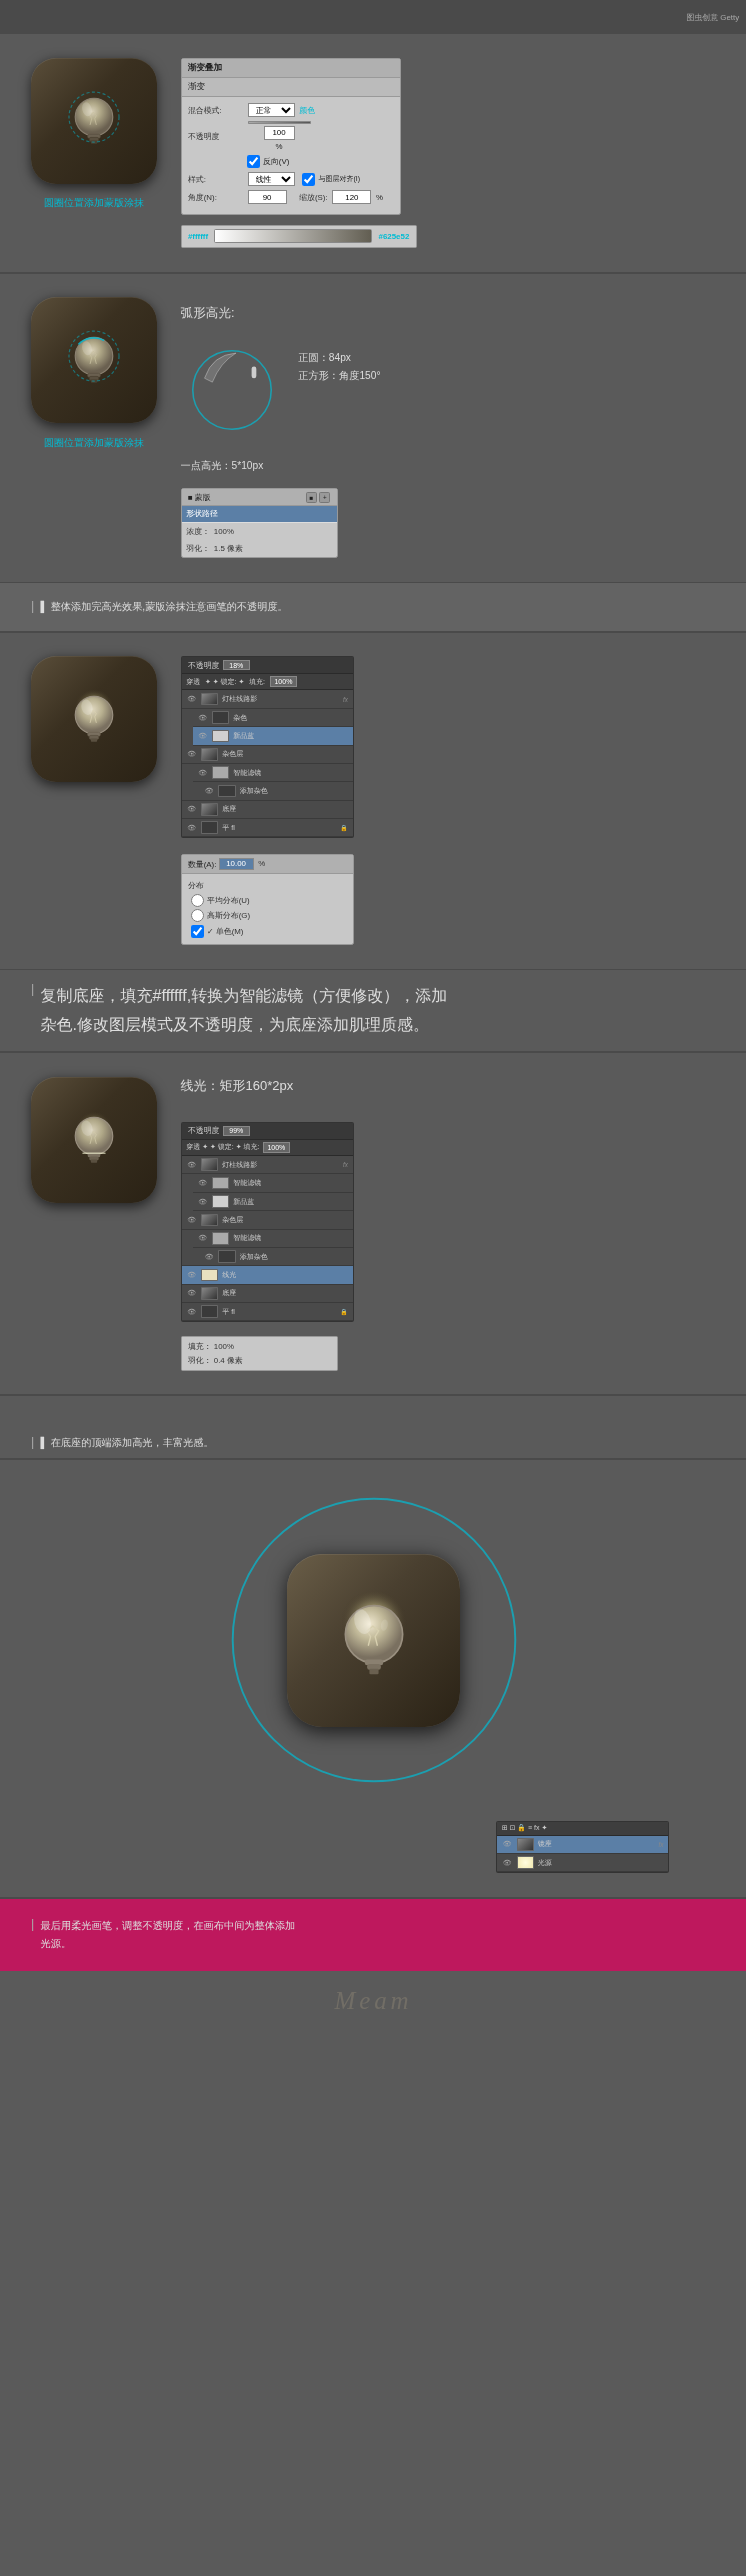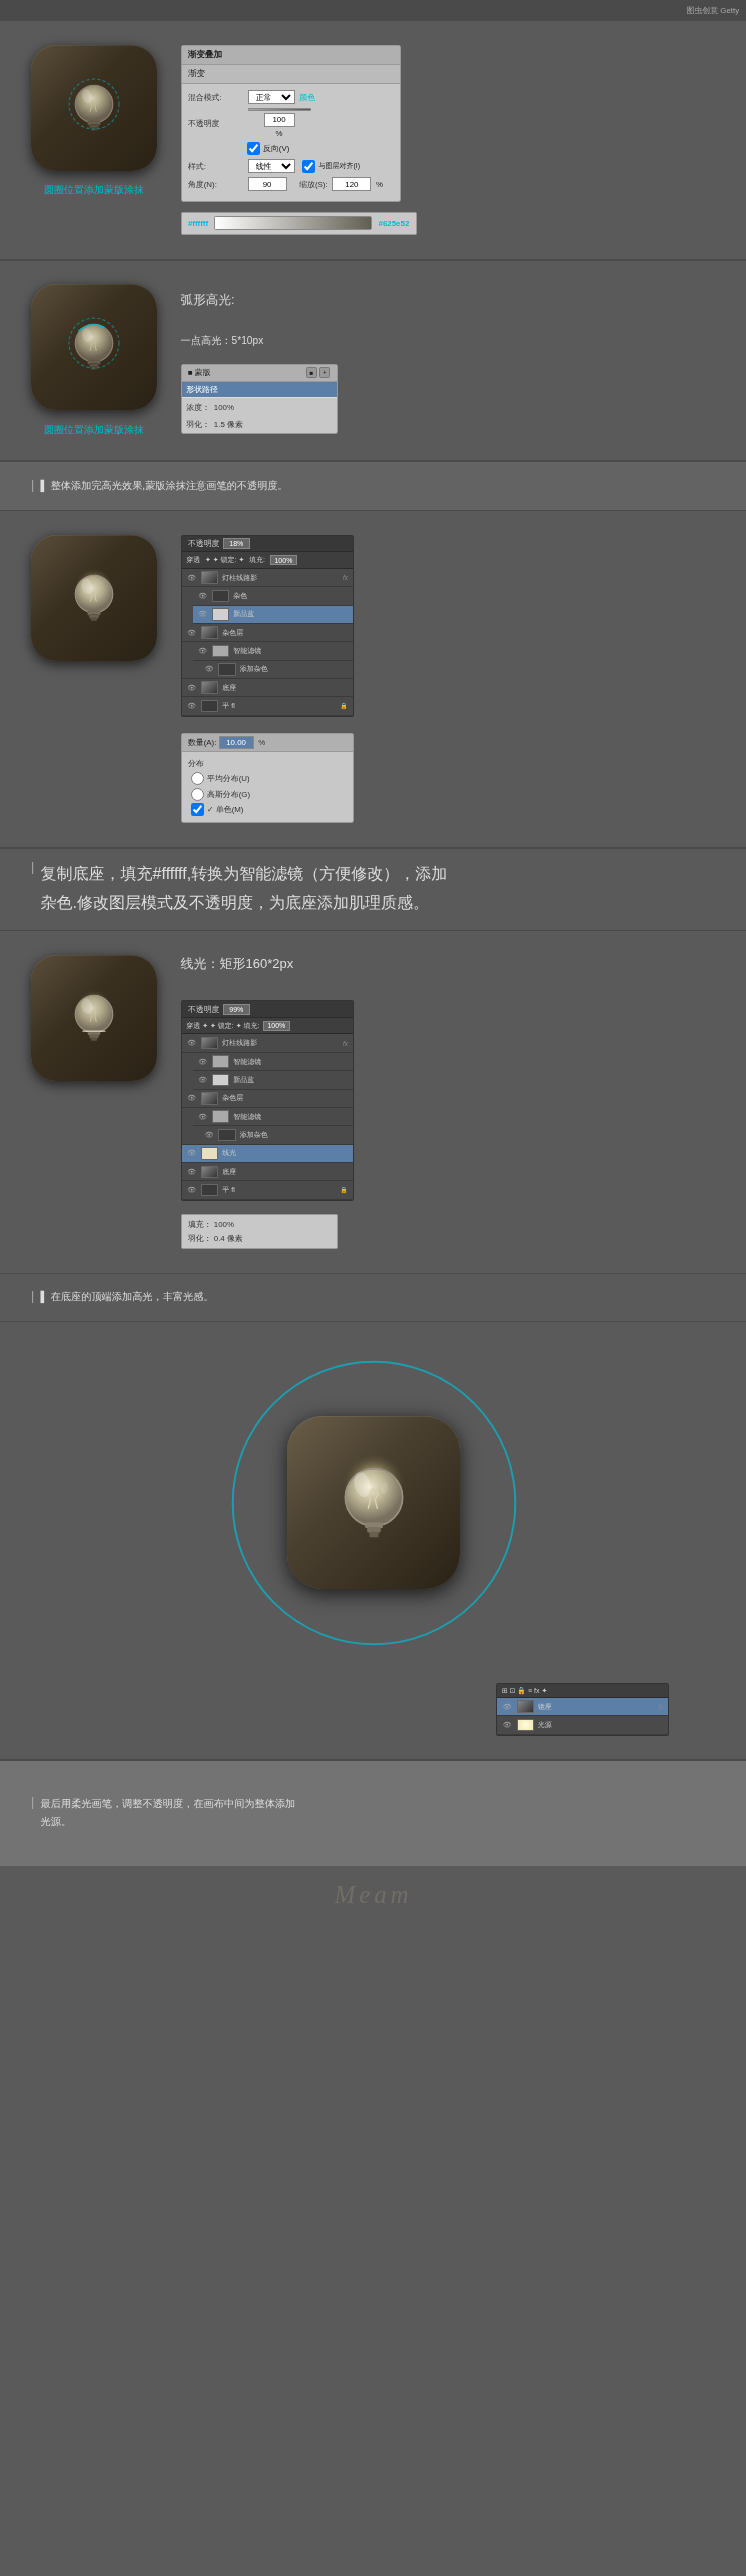--- a/index.html
+++ b/index.html
@@ -401,21 +401,21 @@
     .ps-slider-row {
       display: flex;
       align-items: center;
       gap: 3.9px;
       padding: 3.1px 4.7px;
       font-size: 7.9px;
     }
 
     .top-bar {
       background: #4a4a4a;
-      height: 21px;
+      height: 34px;
       display: flex;
       align-items: center;
       justify-content: flex-end;
       padding: 0 7.9px;
       font-size: 7.9px;
       color: #aaa;
     }
   </style>
 </head>
 <body>
@@ -539,20 +539,35 @@
 
           <circle cx="55" cy="50" r="32" fill="none" stroke="rgba(0,188,212,0.5)" stroke-width="1.5" stroke-dasharray="4,3"></circle>
         </svg>
       </div>
       <div class="icon-label">圆圈位置添加蒙版涂抹</div>
     </div>
 
     <div class="col" style="padding-top:7.9px;">
       <div style="font-size:12.6px; color:#ddd; margin-bottom:7.9px;">弧形高光:</div>
 
+      <div style="display:flex; align-items:flex-start; gap:15.7px;">
+        <svg width="102" height="102" viewBox="0 0 130 130">
+
+          <circle cx="65" cy="65" r="50" fill="none" stroke="rgba(0,188,212,0.7)" stroke-width="2"></circle>
+
+          <path d="M 30 50 Q 40 20 70 18 Q 50 30 40 55 Z" fill="rgba(255,255,255,0.15)" stroke="rgba(255,255,255,0.4)" stroke-width="1"></path>
+
+          <rect x="90" y="35" width="6" height="15" rx="3" fill="rgba(255,255,255,0.7)"></rect>
+        </svg>
+
+        <div class="col" style="gap:3.9px; padding-top:11.8px;">
+          <div style="font-size:10.2px; color:#ddd;">正圆：84px</div>
+          <div style="font-size:10.2px; color:#ddd;">正方形：角度150°</div>
+        </div>
+      </div>
 
       <div style="font-size:10.2px; color:#ddd; margin-top:7.9px;">一点高光：5*10px</div>
 
       <div class="ps-path-panel" style="margin-top:6.3px;">
         <div class="ps-path-title">
           <span>■ 蒙版</span>
           <div style="display:flex; gap:2.4px;">
             <div style="width:11px;height:11px;background:#999;border:0.8px solid #777;border-radius:1.6px;font-size:6.3px;display:flex;align-items:center;justify-content:center;">■</div>
             <div style="width:11px;height:11px;background:#999;border:0.8px solid #777;border-radius:1.6px;font-size:6.3px;display:flex;align-items:center;justify-content:center;">+</div>
           </div>
@@ -799,21 +814,21 @@
       <div style="font-size:7.9px; color:#333;">
         <span>羽化：</span>
         <span>0.4 像素</span>
       </div>
     </div>
   </div>
 </div>
 
 <div class="section-divider"></div>
 
-<div style="padding: 15px 31px; background:#5a5a5a;">
+<div style="padding: 7px 31px; background:#5a5a5a;margin-top:32px;">
   <div class="caption-bar">
     <span>▌ 在底座的顶端添加高光，丰富光感。</span>
   </div>
 </div>
 
 <div class="section-divider"></div>
 
 <div class="section8" style="min-height:314px;">
 
   <div style="position:relative; display:flex; align-items:center; justify-content:center; width:314px; height:314px;">
@@ -859,21 +874,21 @@
     <div class="layer-row">
       <div class="layer-eye">👁</div>
       <div class="layer-thumb" style="background:radial-gradient(circle,#fffce0,#f0e8b0);"></div>
       <span class="layer-name">光源</span>
     </div>
   </div>
 </div>
 
 <div class="section-divider"></div>
 
-<div style="padding:34px 31px; background:#737373;">
+<div style="padding:18px 31px; background:#be185d;">
   <div class="caption-bar">
     <span style="color:#ddd; font-size:10.2px; line-height:1.8;">最后用柔光画笔，调整不透明度，在画布中间为整体添加<br>光源。</span>
   </div>
 </div>
 
 <div style="padding:15.7px 31px 23.6px; background:#5a5a5a; display:flex; justify-content:center; align-items:center;">
   <div style="font-size:25px; color:rgba(150,140,120,0.4); font-family:serif; letter-spacing:3.9px; font-style:italic;">Meam</div>
 </div>
 
 

